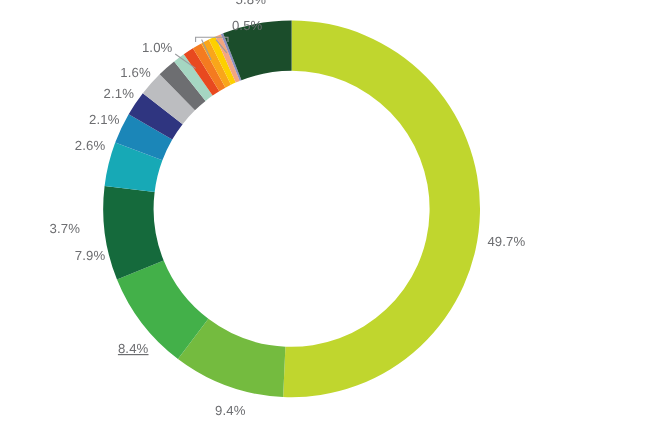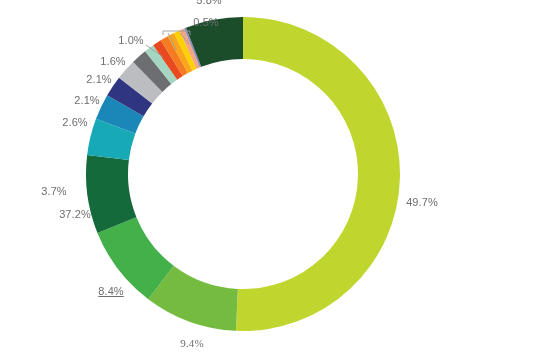--- a/index.html
+++ b/index.html
@@ -66,23 +66,23 @@
     <g id="leaders-group">
         <line x1="146" y1="45" x2="163" y2="57" stroke="#9a9b9e" stroke-width="0.9"></line>
         <line x1="168" y1="33" x2="176" y2="50" stroke="#9a9b9e" stroke-width="0.9"></line>
         <line x1="180" y1="33" x2="189" y2="44" stroke="#9a9b9e" stroke-width="0.9"></line>
         <path d="M 163 35 L 163 31 L 190 31 L 190 35" fill="none" stroke="#9a9b9e" stroke-width="0.9"></path>
       </g>
   </svg>
 
   <div id="labels-layer">
       <div class="slice-label" style="left: 422px; top: 202px;">49.7%</div>
-      <div class="slice-label" style="left: 192px; top: 343px; font-family: Liberation Serif, serif;">9.4%</div>
+      <div class="slice-label" style="left: 192px; top: 343px;">9.4%</div>
       <div class="slice-label" style="left: 111px; top: 291px; text-decoration: underline;">8.4%</div>
-      <div class="slice-label" style="left: 75px; top: 214px;">37.2%</div>
+      <div class="slice-label" style="left: 75px; top: 214px;">7.9%</div>
       <div class="slice-label" style="left: 54px; top: 156px; margin-top: 35px;">3.7%</div>
       <div class="slice-label" style="left: 75px; top: 122px;">2.6%</div>
       <div class="slice-label" style="left: 87px; top: 100px;">2.1%</div>
       <div class="slice-label" style="left: 99px; top: 79px;">2.1%</div>
       <div class="slice-label" style="left: 113px; top: 61px;">1.6%</div>
       <div class="slice-label" style="left: 131px; top: 40px; text-align: center;">1.0%</div>
       <div class="slice-label" style="left: 164px; top: 22px; margin-left: 42px;">0.5%</div>
       <div class="slice-label" style="left: 209px; top: 0;">5.8%</div>
     </div>
 

